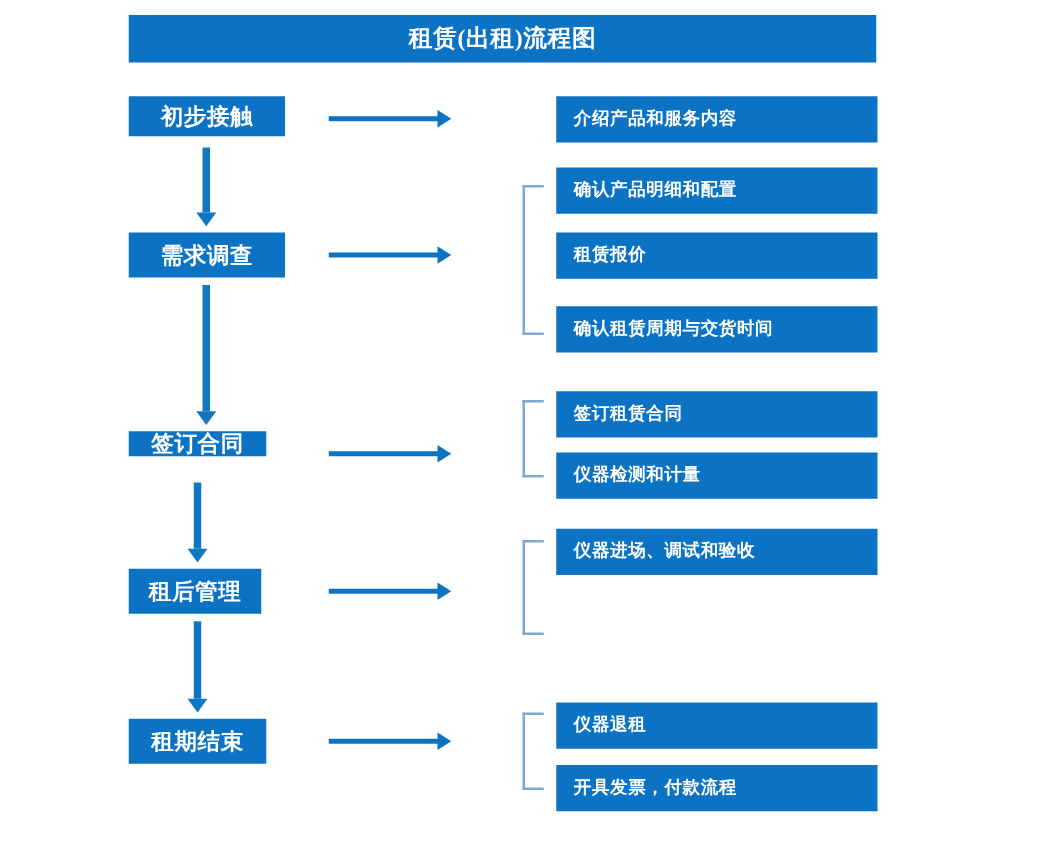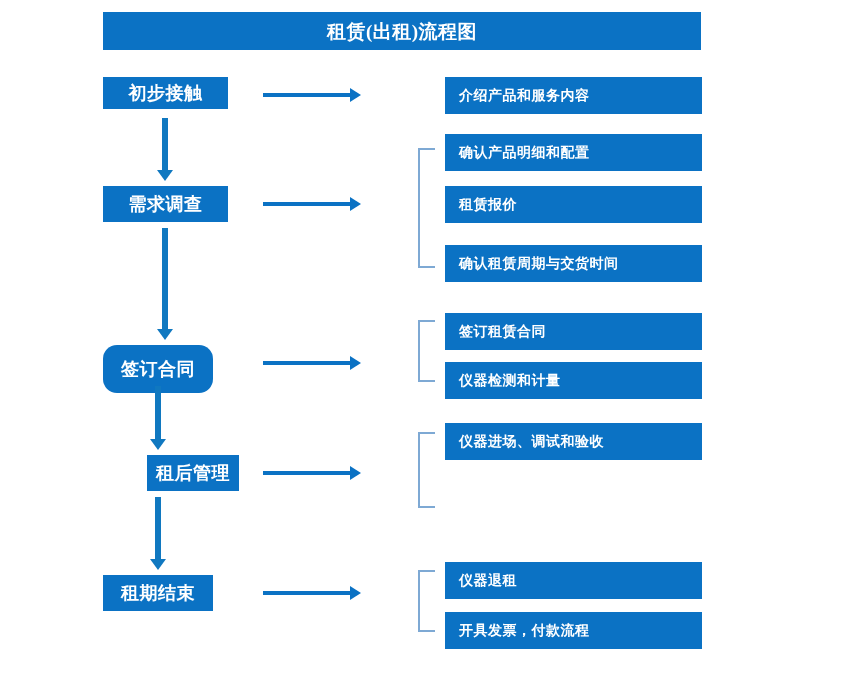--- a/index.html
+++ b/index.html
@@ -120,23 +120,23 @@
 <body>
 
 <div id="canvas">
 
   <div class="box title-box">租赁(出租)流程图</div>
 
   <div class="box stage-box" style="left:103px; top:77px; width:125px; height:32px;">初步接触</div>
 
   <div class="box stage-box" style="left:103px; top:186px; width:125px; height:36px;">需求调查</div>
 
-  <div class="box stage-box" style="left:103px; top:345px; width:110px; height:48px;border-radius:14px;">签订合同</div>
-
-  <div class="box stage-box" style="left:103px; top:455px; width:92px; height:36px;margin-left:44px;">租后管理</div>
+  <div class="box stage-box" style="left:103px; top:345px; width:110px; height:20px;">签订合同</div>
+
+  <div class="box stage-box" style="left:103px; top:455px; width:106px; height:36px;">租后管理</div>
 
   <div class="box stage-box" style="left:103px; top:575px; width:110px; height:36px;">租期结束</div>
 
   <div class="v-arrow" style="left:157px; top:118px; height:63px;">
     <span class="shaft" style="height:52px;"></span>
     <span class="head" style="top:52px;"></span>
   </div>
 
   <div class="v-arrow" style="left:157px; top:228px; height:112px;">
     <span class="shaft" style="height:101px;"></span>

